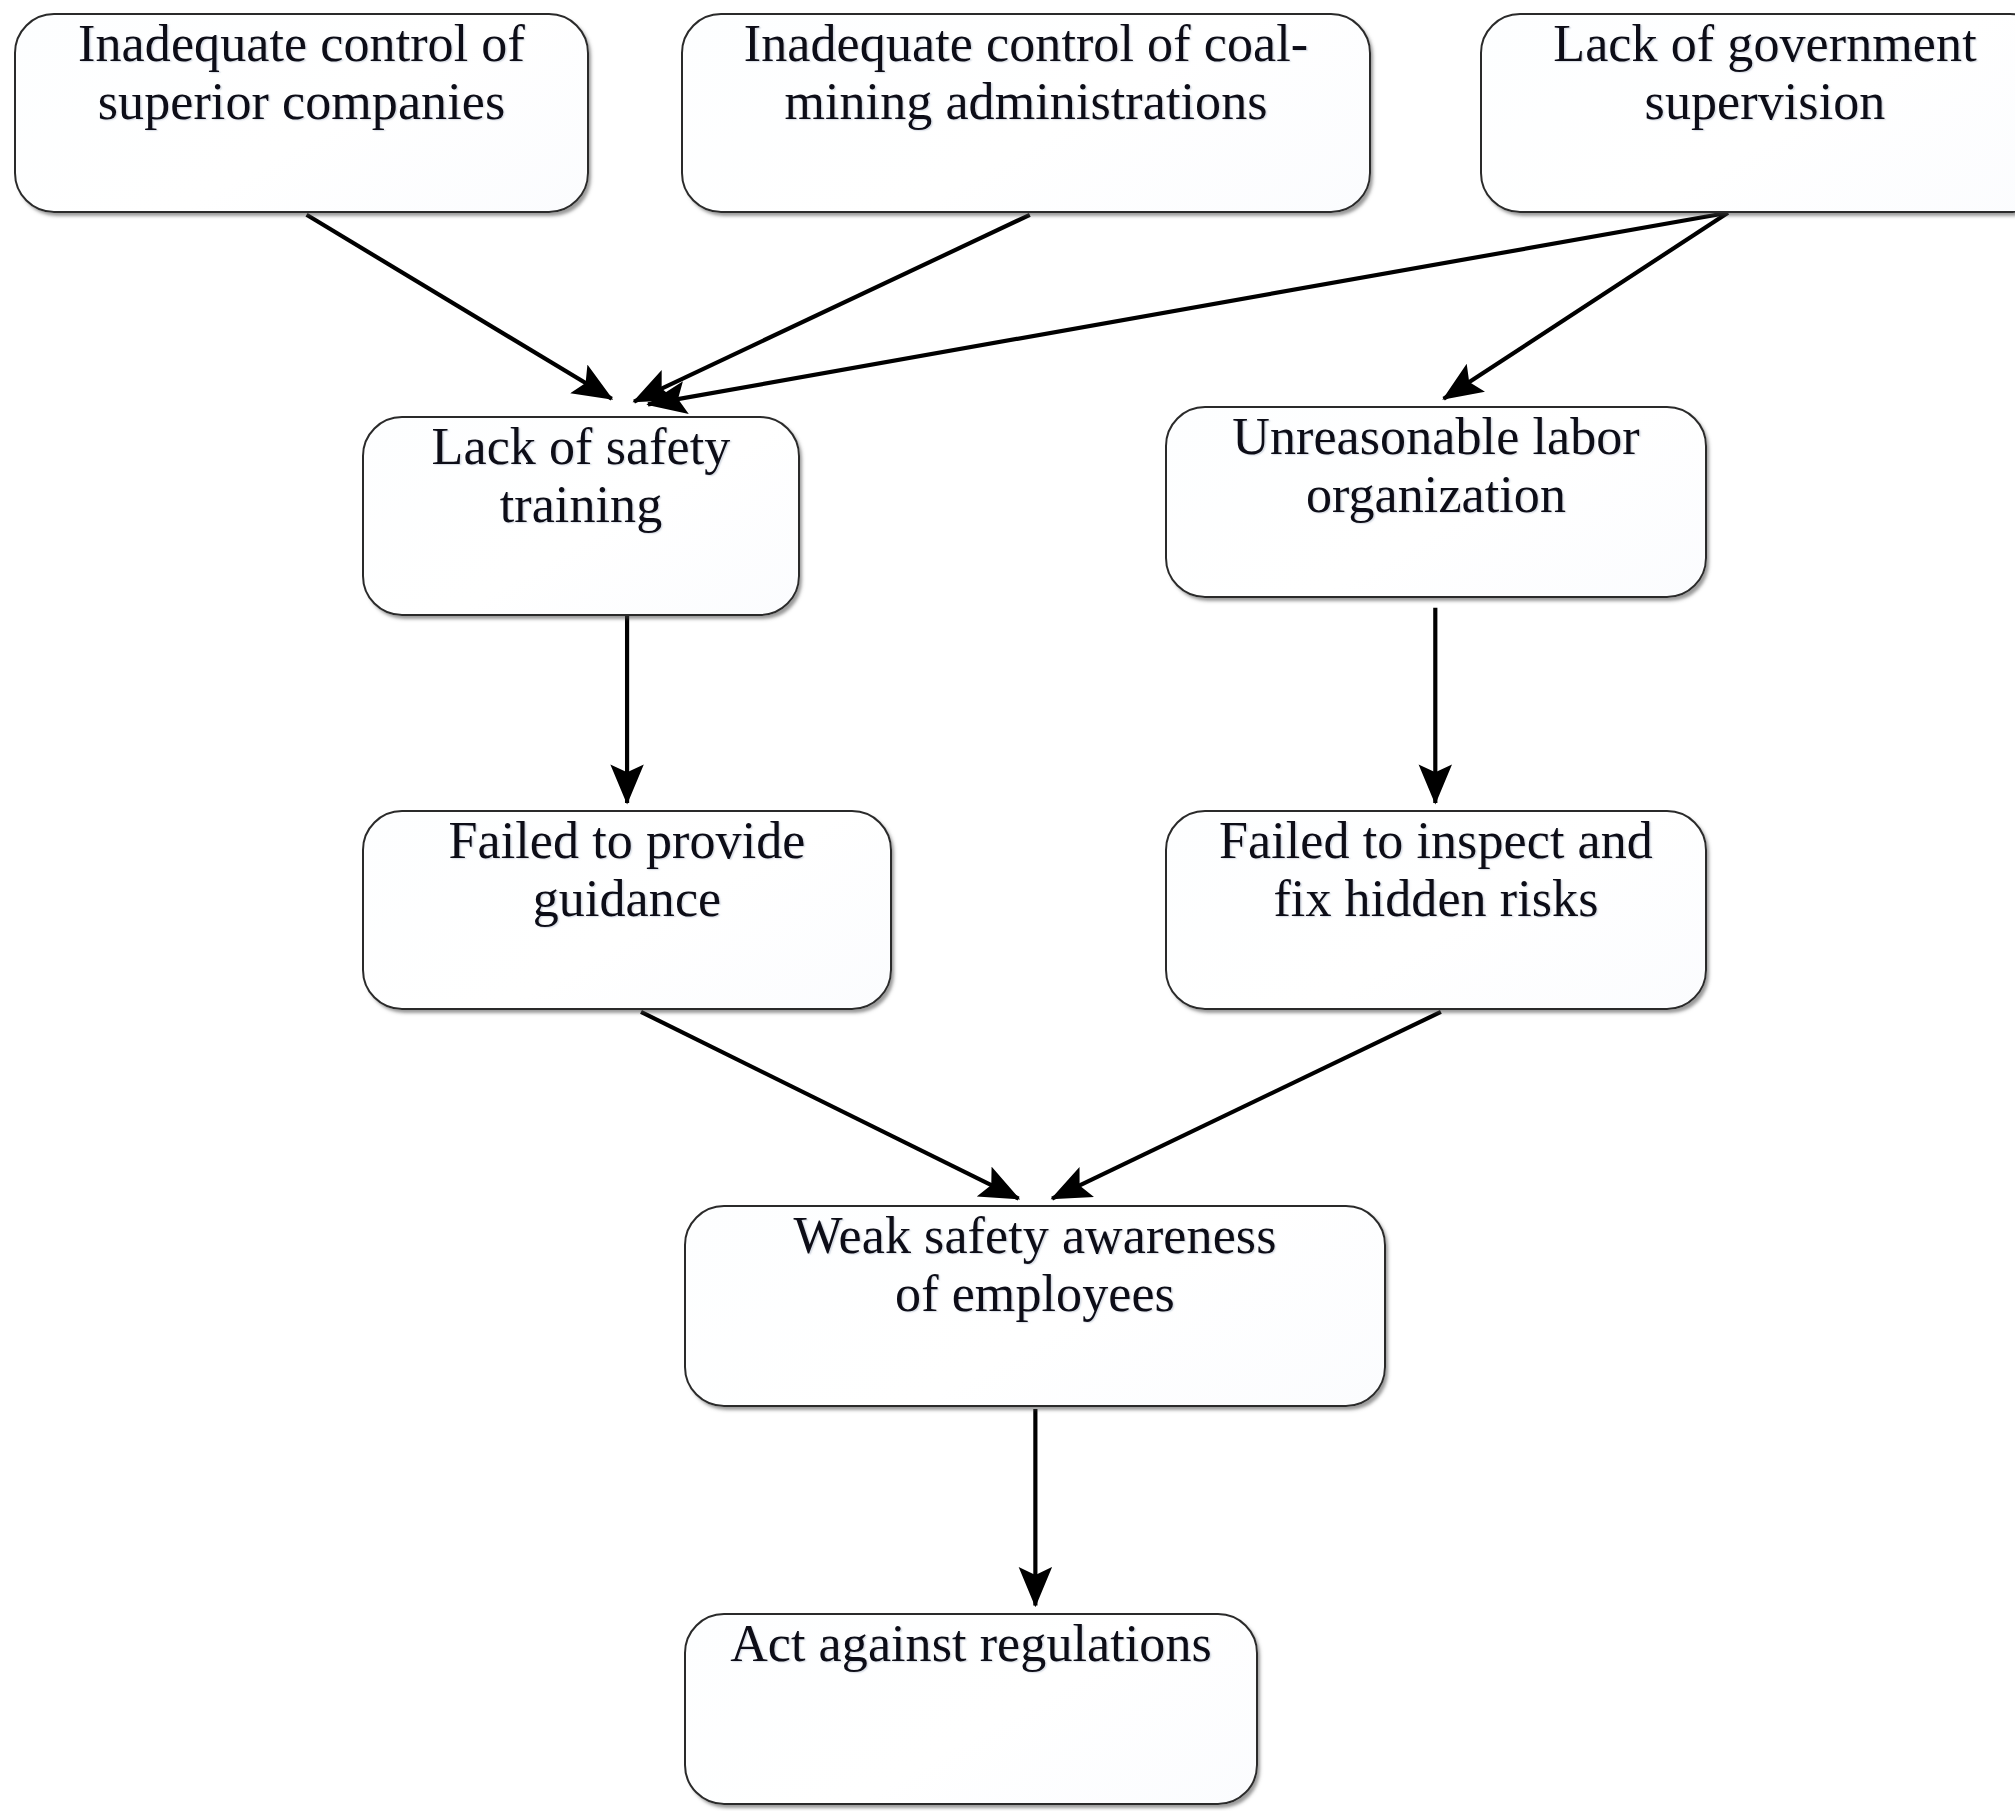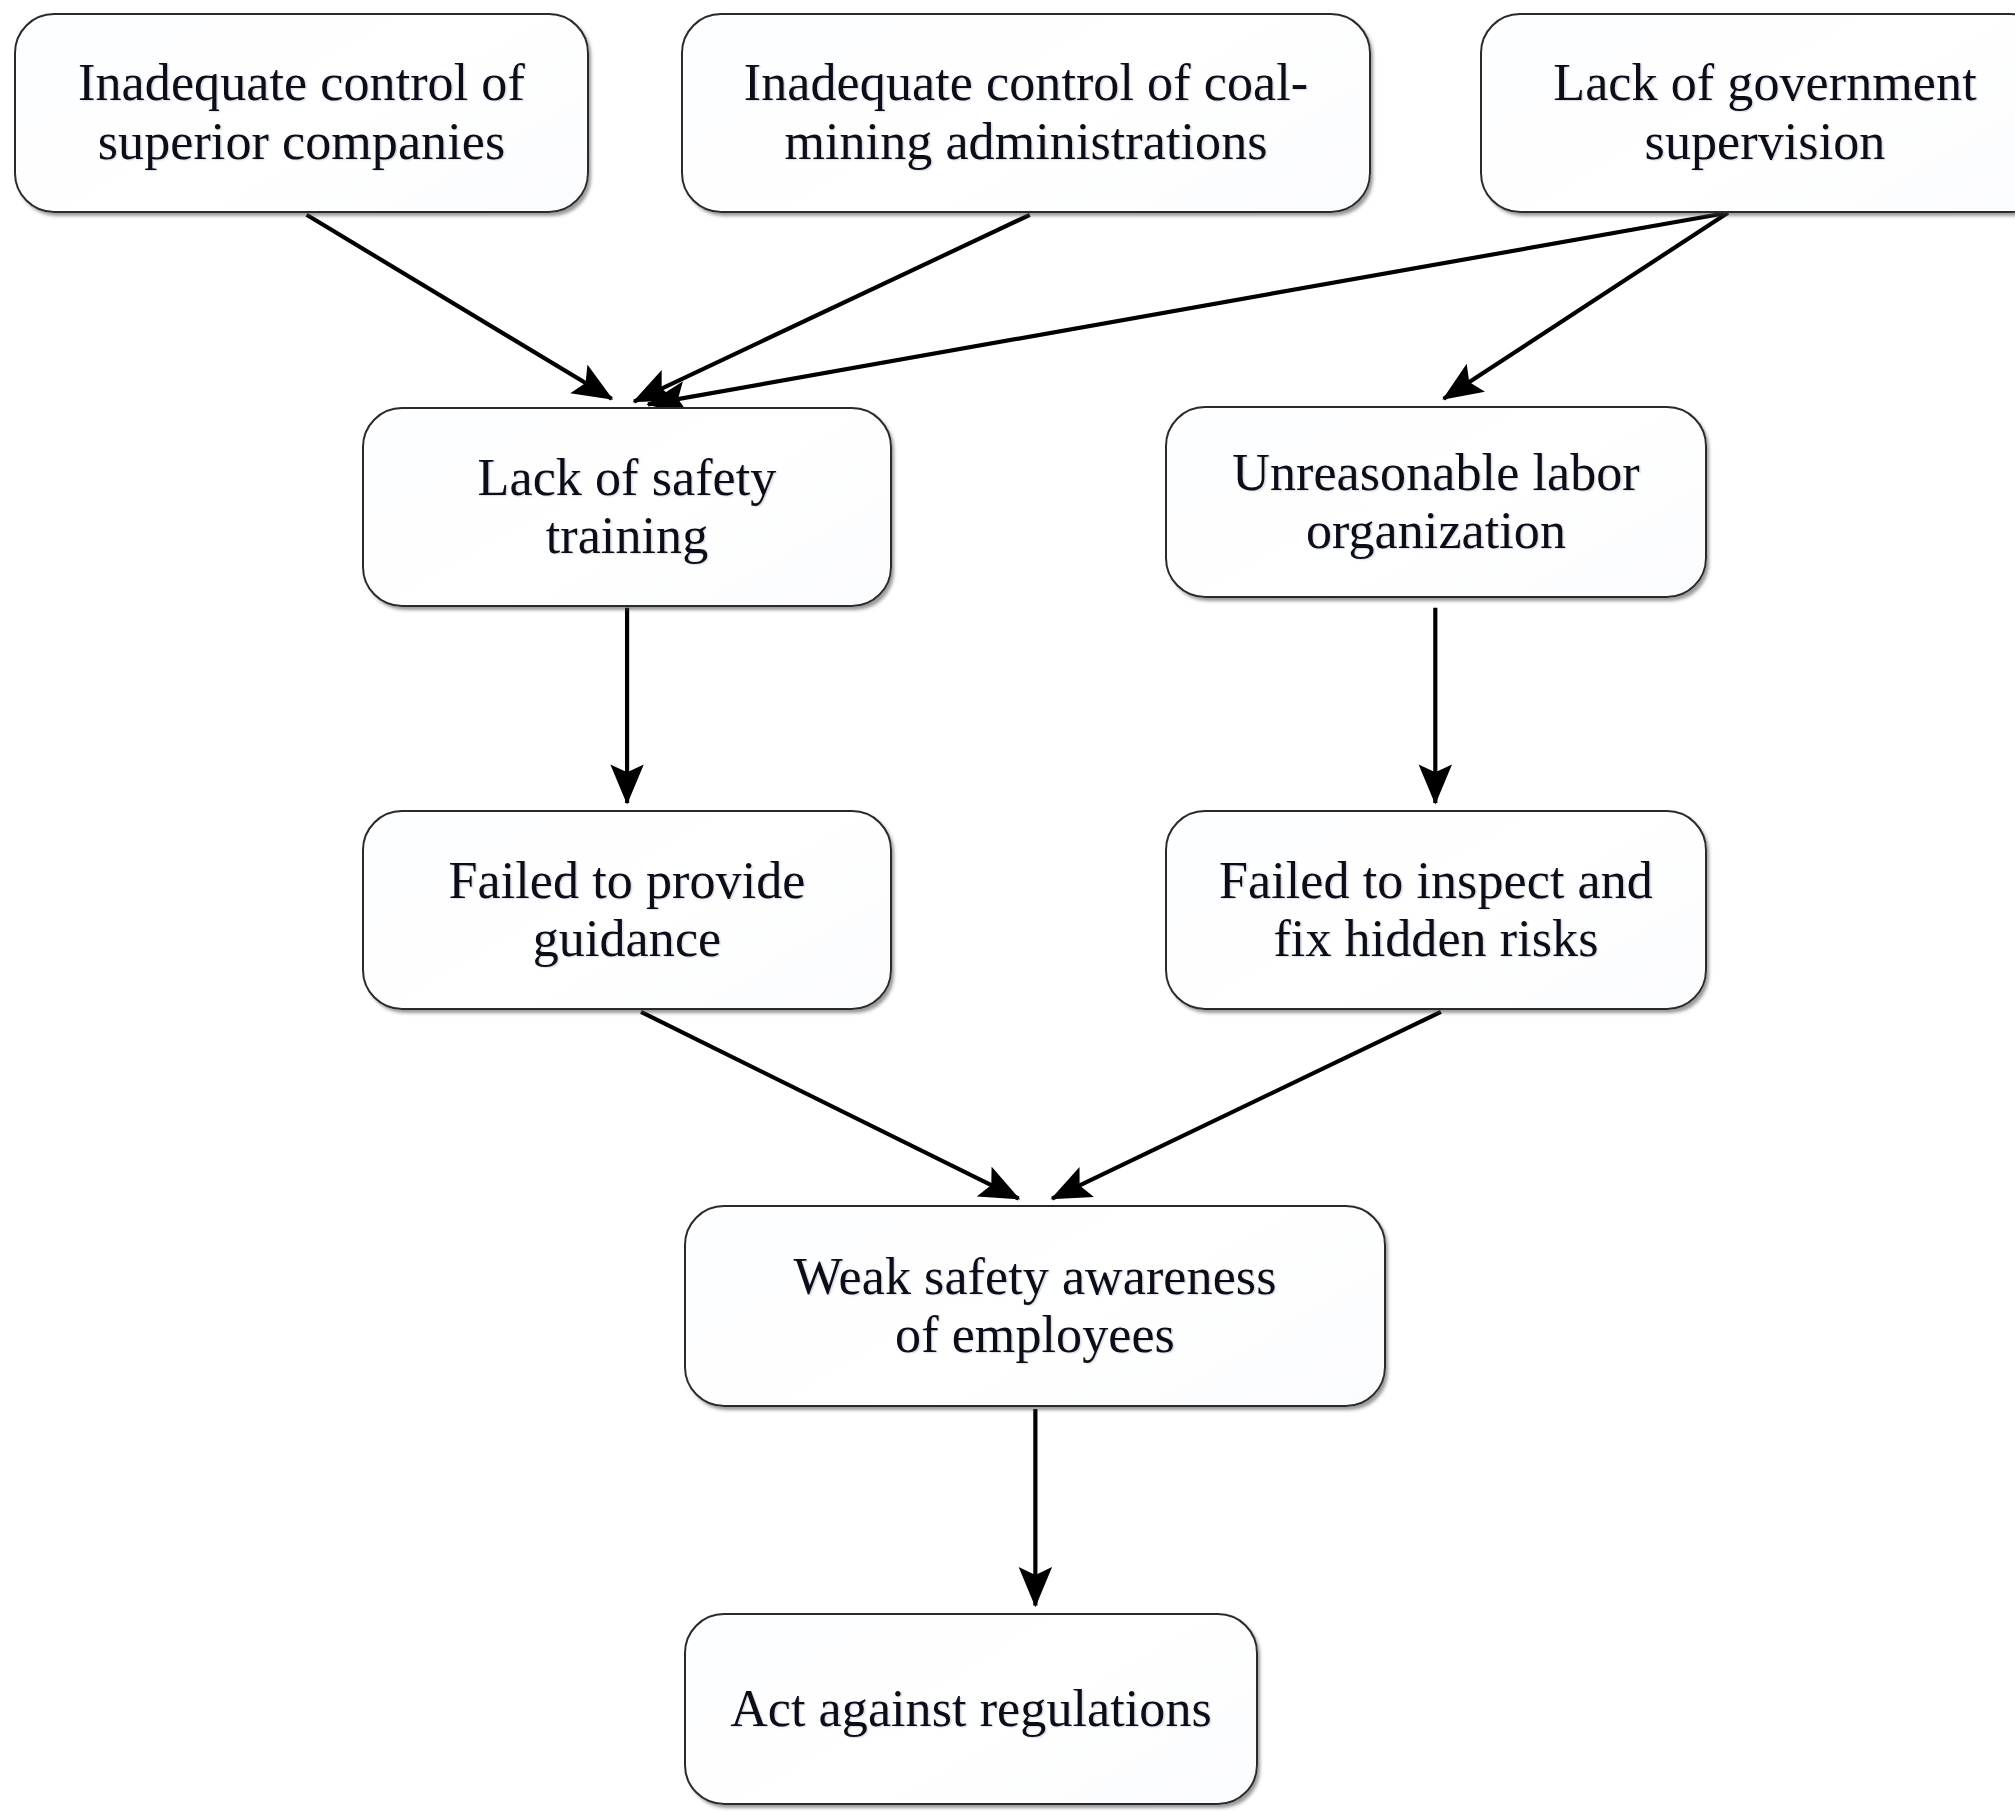--- a/index.html
+++ b/index.html
@@ -23,21 +23,20 @@
     height: 1812px;
   }
   .node-box {
     position: absolute;
     box-sizing: border-box;
     border: 2.1px solid #2a2a2a;
     border-radius: 40px;
     background: linear-gradient(150deg, #fdfeff 0%, #ffffff 55%, #fbfcfe 100%);
     box-shadow: 2.8px 3.5px 3.5px -1.4px rgba(70,70,70,0.55);
     display: flex;
-    align-items: center;
     justify-content: center;
     text-align: center;
     padding: 0 18px;
   }
   .node-label {
     font-family: "Liberation Serif", "DejaVu Serif", serif;
     font-size: 52px;
     line-height: 1.12;
     color: #0d0d17;
     letter-spacing: 0.1px;
@@ -75,21 +74,21 @@
 superior companies</div>
       </div>
       <div class="node-box" style="left: 681px; top: 12.5px; width: 690px; height: 200px; border-color: rgb(42, 42, 42);">
         <div class="node-label" style="color: rgb(13, 13, 23);">Inadequate control of coal-
 mining administrations</div>
       </div>
       <div class="node-box" style="left: 1480px; top: 12.5px; width: 570px; height: 200px; border-color: rgb(42, 42, 42);">
         <div class="node-label" style="color: rgb(13, 13, 23);">Lack of government
 supervision</div>
       </div>
-      <div class="node-box" style="left: 362px; top: 407px; width: 530px; height: 200px; border-color: rgb(42, 42, 42);">
+      <div class="node-box" style="left: 362px; top: 416px; width: 438px; height: 200px; border-color: rgb(42, 42, 42);">
         <div class="node-label" style="color: rgb(13, 13, 23);">Lack of safety
 training</div>
       </div>
       <div class="node-box" style="left: 1165px; top: 406px; width: 542px; height: 192px; border-color: rgb(42, 42, 42);">
         <div class="node-label" style="color: rgb(13, 13, 23);">Unreasonable labor
 organization</div>
       </div>
       <div class="node-box" style="left: 362px; top: 810px; width: 530px; height: 200px; border-color: rgb(42, 42, 42);">
         <div class="node-label" style="color: rgb(13, 13, 23);">Failed to provide
 guidance</div>

